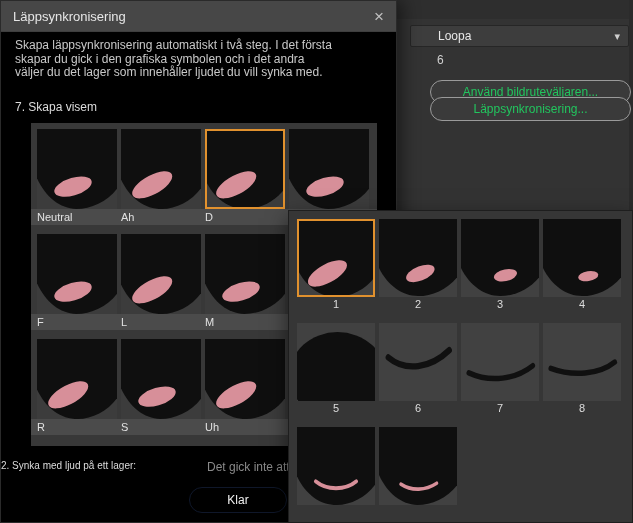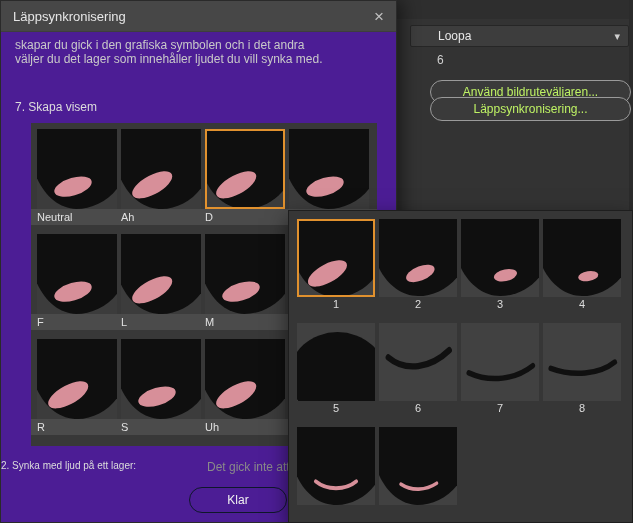--- a/index.html
+++ b/index.html
@@ -8,26 +8,26 @@
 
   
   .props-top-strip{position:absolute;left:397px;top:0;width:236px;height:19px;background:#2e2e2e;}
   .right-edge{position:absolute;right:0;top:0;width:4px;height:523px;background:#2b2b2b;}
   .loop-select{position:absolute;left:410px;top:25px;width:219px;height:22px;background:#3d3d3d;
        border:1px solid #262626;border-radius:2px;display:flex;align-items:center;
        padding:0 8px 0 27px;box-sizing:border-box;color:#e8e8e8;font-size:12px;cursor:pointer;}
   .chev{margin-left:auto;color:#cfcfcf;font-size:11px;}
   .frame-num{position:absolute;left:437px;top:53px;font-size:12px;color:#d0d0d0;}
   .side-btn{position:absolute;left:430px;width:201px;height:24px;border-radius:12px;
-       border:1px solid #9a9a9a;background:#3a3a3a;color:#bef264;font-size:12px;
+       border:1px solid #9a9a9a;background:#3a3a3a;color:#22c55e;font-size:12px;
        font-family:"Liberation Sans",sans-serif;cursor:pointer;}
   .btn1{top:80px;}  .btn2{top:97px;}
 
   
-  .dialog{position:absolute;left:0;top:0;width:397px;height:523px;background:#4c1d95;
+  .dialog{position:absolute;left:0;top:0;width:397px;height:523px;background:#000000;
        border:1px solid #2a2a2a;box-sizing:border-box;z-index:10;
        box-shadow:6px 0 16px rgba(0,0,0,.45);}
   .titlebar{height:30px;display:flex;align-items:center;padding:0 12px;background:#474747;
        border-bottom:1px solid #3e3e3e;cursor:default;}
   .title{font-size:13px;color:#e6e6e6;}
   .close{margin-left:auto;font-size:17px;line-height:17px;color:#c0c0c0;cursor:pointer;}
   .desc{position:absolute;left:14px;top:38px;width:374px;font-size:12px;color:#c9c9c9;}
   .desc div{line-height:13.5px;white-space:nowrap;}
   .step1{position:absolute;left:14px;top:99px;font-size:12px;color:#dcdcdc;}
   .step2{position:absolute;left:0;top:459px;font-size:10px;color:#dcdcdc;}
@@ -82,20 +82,21 @@
   <button class="side-btn btn1">Använd bildruteväljaren...</button>
   <button class="side-btn btn2">Läppsynkronisering...</button>
 
   <div class="dialog">
     <div class="titlebar">
       <span class="title">Läppsynkronisering</span>
       <span class="close">×</span>
     </div>
 
     <div class="desc">
+      <div>Skapa läppsynkronisering automatiskt i två steg. I det första</div>
       <div>skapar du gick i den grafiska symbolen och i det andra</div>
       <div>väljer du det lager som innehåller ljudet du vill synka med.</div>
     </div>
 
     <div class="step1">7. Skapa visem</div>
 
     <div class="viseme-grid">
         <div class="tile-row">
           <div class="tile">
             <svg viewBox="0 0 100 86" preserveAspectRatio="none">

